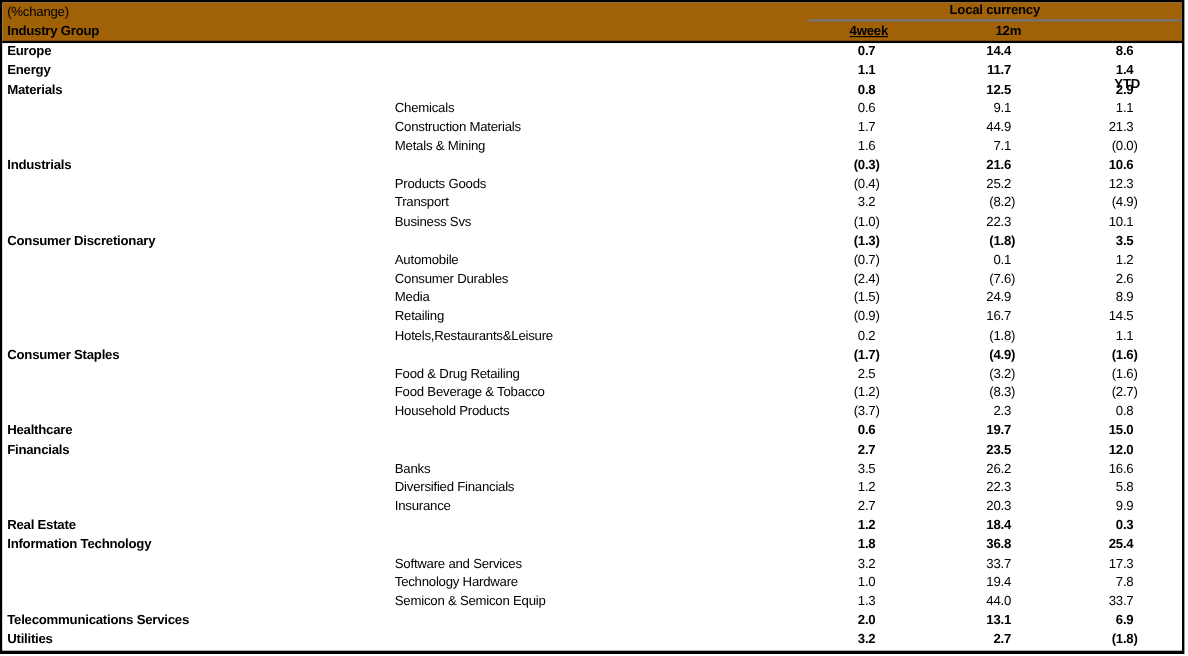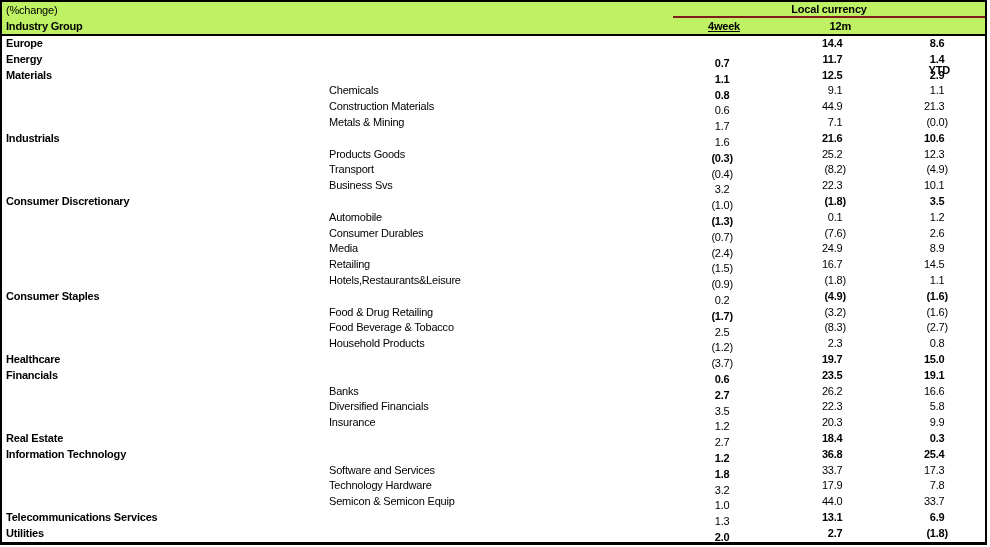--- a/index.html
+++ b/index.html
@@ -14,50 +14,50 @@
   }
   .perf-table {
     position: absolute; top: 0; left: 0;
     width: 983px;
     border: 2px solid #000;
     border-bottom-width: 3px;
     background: #fff;
   }
   
   .thead {
-    background: #bef264;
+    background: #a16207;
     border-bottom: 2px solid #000;
   }
   .hrow {
     display: grid;
     grid-template-columns: 326px 345px 104px 104px 104px;
     height: 16px; line-height: 16px;
   }
   .hrow.r1 { grid-template-columns: 326px 345px 312px; }
   .lc-span {
     text-align: center;
     font-weight: 700;
-    border-bottom: 2px solid #7f1d1d;
+    border-bottom: 2px solid #737373;
     height: 14px; line-height: 15px;
   }
   .c-label { padding-left: 4px; white-space: nowrap; }
   .c-sub   { padding-left: 1px; white-space: nowrap; }
   .bold    { font-weight: 700; }
   .num { text-align: right; white-space: nowrap; }
   .h.n1 { padding-right: 37px; font-weight: 700; text-decoration: underline; }
   .h.n2 { padding-right: 30px; font-weight: 700; }
   .h.n3 { padding-right: 35px; font-weight: 700; margin-top: 44px; }
   
   .row {
     display: grid;
     grid-template-columns: 326px 345px 104px 104px 104px;
     height: 15.81px; line-height: 15.81px;
     background: #fff;
   }
-  .row .n1 { padding-right: 44px; margin-top: 20px; }
+  .row .n1 { padding-right: 44px; }
   .row .n2 { padding-right: 35px; }
   .row .n3 { padding-right: 37px; }
   
   .ph { visibility: hidden; }
 </style>
 </head>
 <body>
 
 <div class="perf-table">
   <div class="thead">
@@ -222,21 +222,21 @@
         <div class="c-sub"></div>
         <div class="num n1"><span>0.6</span><span class="ph">)</span></div>
         <div class="num n2"><span>19.7</span><span class="ph">)</span></div>
         <div class="num n3"><span>15.0</span><span class="ph">)</span></div>
       </div>
       <div class="row bold">
         <div class="c-label"><span>Financials</span></div>
         <div class="c-sub"></div>
         <div class="num n1"><span>2.7</span><span class="ph">)</span></div>
         <div class="num n2"><span>23.5</span><span class="ph">)</span></div>
-        <div class="num n3"><span>19.1</span><span class="ph">)</span></div>
+        <div class="num n3"><span>12.0</span><span class="ph">)</span></div>
       </div>
       <div class="row">
         <div class="c-label"></div>
         <div class="c-sub"><span>Banks</span></div>
         <div class="num n1"><span>3.5</span><span class="ph">)</span></div>
         <div class="num n2"><span>26.2</span><span class="ph">)</span></div>
         <div class="num n3"><span>16.6</span><span class="ph">)</span></div>
       </div>
       <div class="row">
         <div class="c-label"></div>
@@ -270,21 +270,21 @@
         <div class="c-label"></div>
         <div class="c-sub"><span>Software and Services</span></div>
         <div class="num n1"><span>3.2</span><span class="ph">)</span></div>
         <div class="num n2"><span>33.7</span><span class="ph">)</span></div>
         <div class="num n3"><span>17.3</span><span class="ph">)</span></div>
       </div>
       <div class="row">
         <div class="c-label"></div>
         <div class="c-sub"><span>Technology Hardware</span></div>
         <div class="num n1"><span>1.0</span><span class="ph">)</span></div>
-        <div class="num n2"><span>17.9</span><span class="ph">)</span></div>
+        <div class="num n2"><span>19.4</span><span class="ph">)</span></div>
         <div class="num n3"><span>7.8</span><span class="ph">)</span></div>
       </div>
       <div class="row">
         <div class="c-label"></div>
         <div class="c-sub"><span>Semicon &amp; Semicon Equip</span></div>
         <div class="num n1"><span>1.3</span><span class="ph">)</span></div>
         <div class="num n2"><span>44.0</span><span class="ph">)</span></div>
         <div class="num n3"><span>33.7</span><span class="ph">)</span></div>
       </div>
       <div class="row bold">

